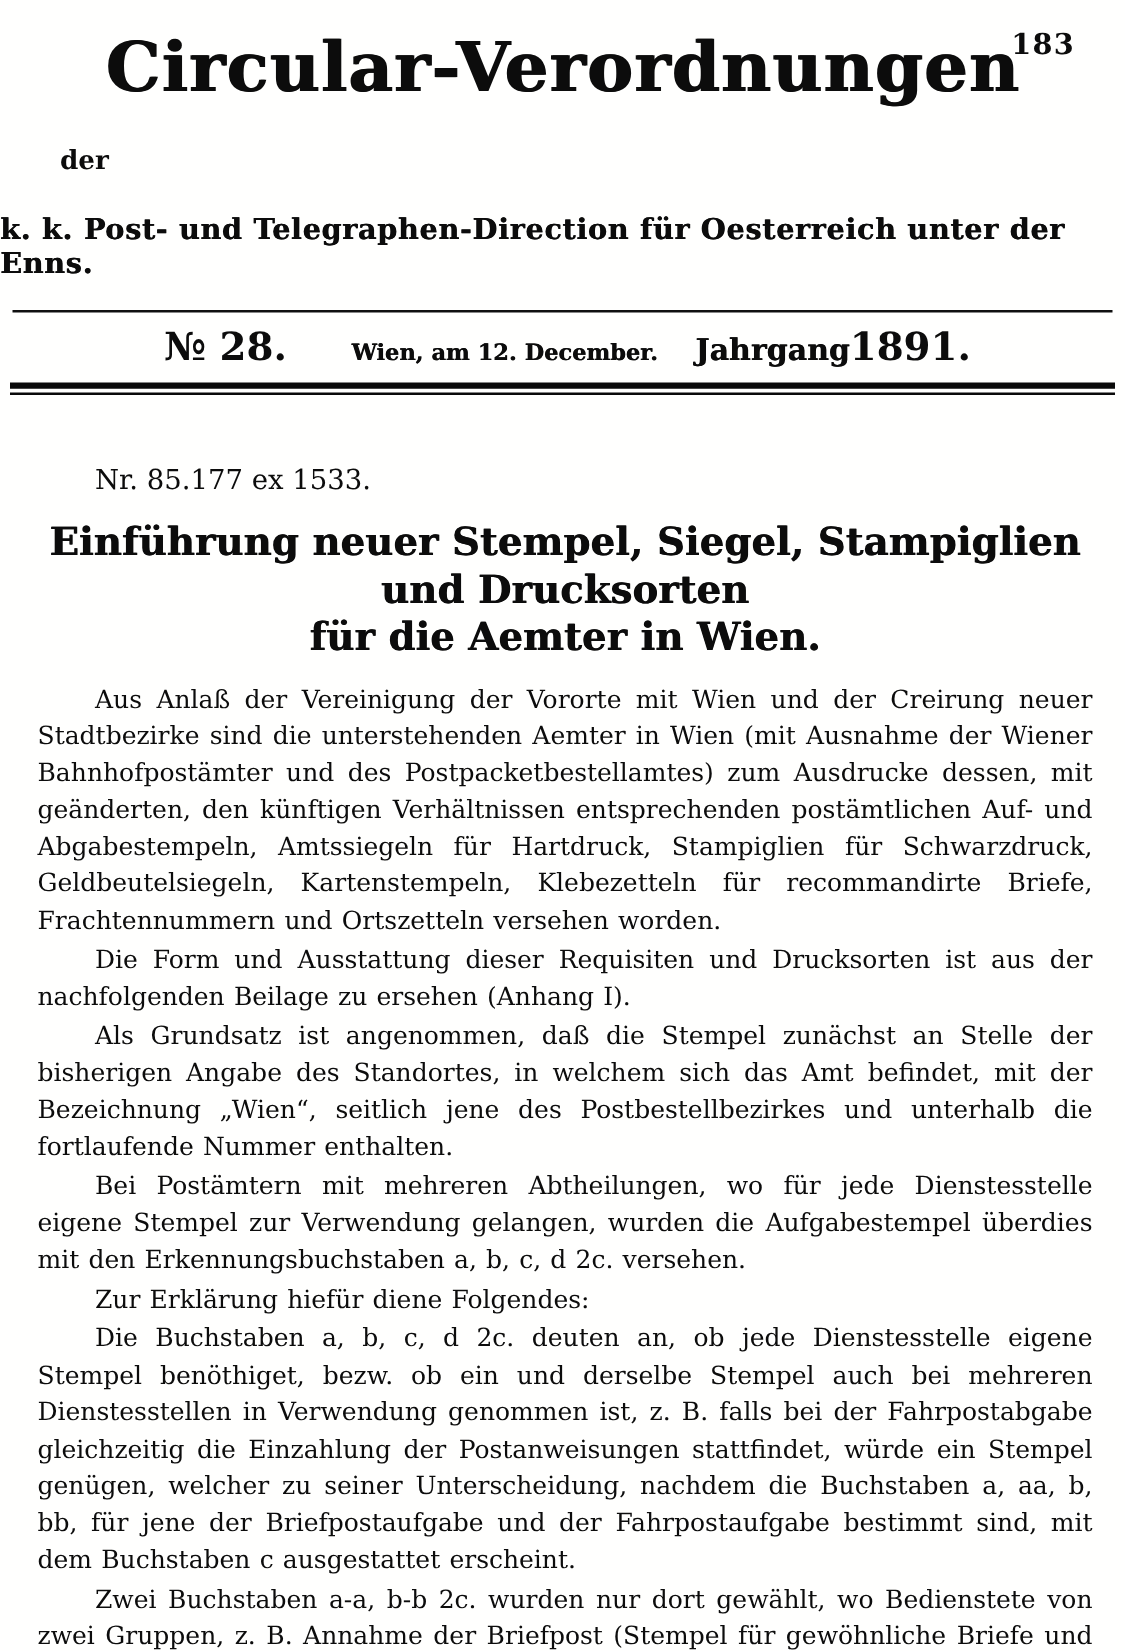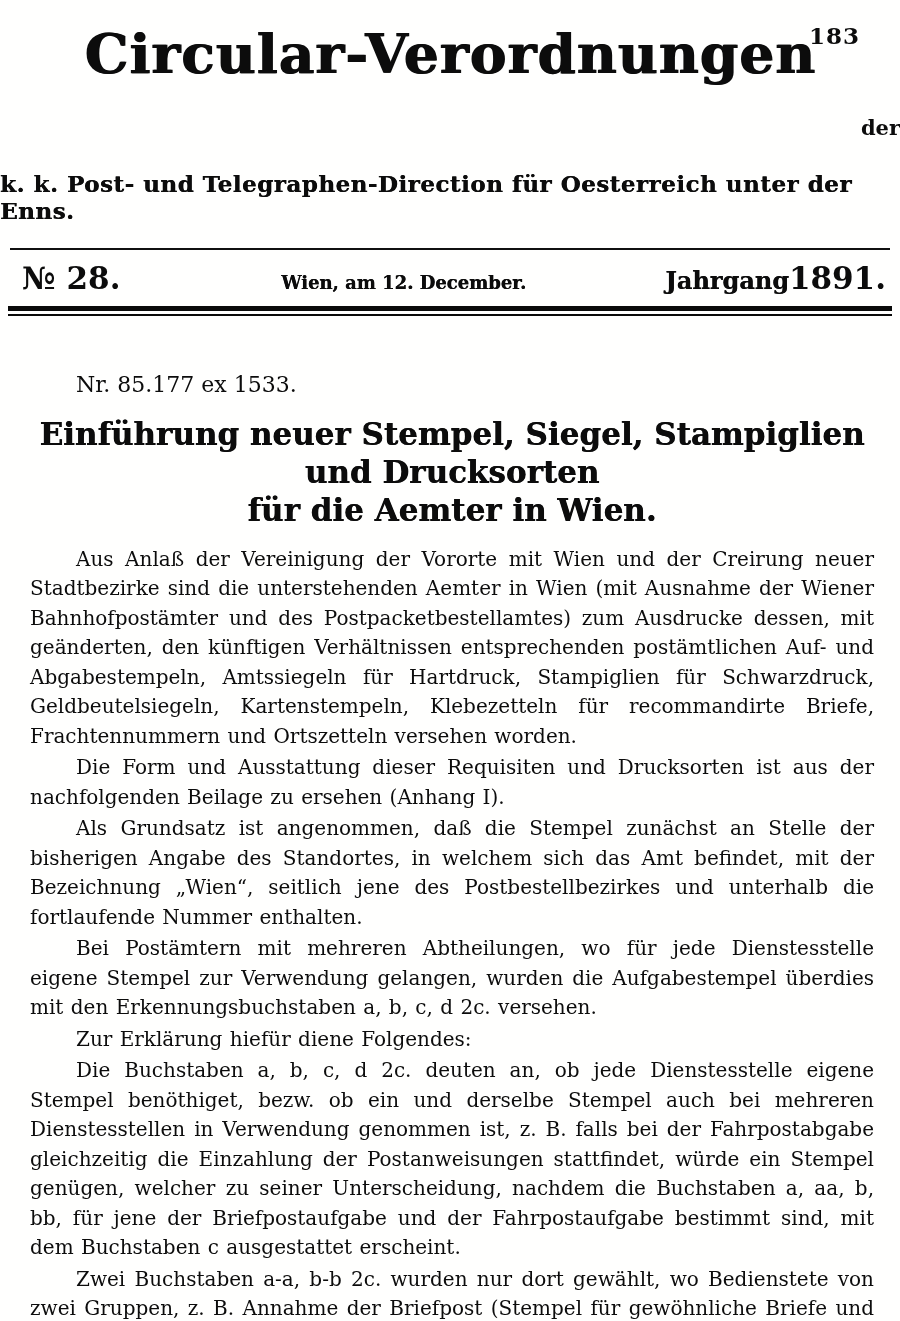--- a/index.html
+++ b/index.html
@@ -29,40 +29,41 @@
     margin: 24px 60px 0 60px;
     text-align: center;
     font-size: 55px;
     line-height: 1.1;
     font-weight: bold;
     letter-spacing: 1px;
     text-shadow: 1.2px 0 0 currentColor;
   }
   .masthead-connector {
     margin-top: 30px;
-    text-align: right;
+    text-align: left;
     font-size: 21px;
     font-weight: bold;
+    padding-left: 48px;
   }
   .masthead-issuer {
     margin-top: 30px;
     text-align: left;
     font-size: 23px;
     font-weight: bold;
     letter-spacing: 0.5px;
     text-shadow: 0.4px 0 0 currentColor;
   }
   .rule-thin {
     margin: 24px 10px 0 10px;
     border-top: 2px solid #101010;
     height: 0;
   }
   .issue-row {
     display: flex;
-    justify-content: space-between;
+    justify-content: center;
     align-items: baseline;
     margin: 10px 14px 0 22px;
   }
   .issue-number {
     font-size: 31px;
     font-weight: bold;
     min-width: 180px;
   }
   .dateline {
     font-size: 18px;

